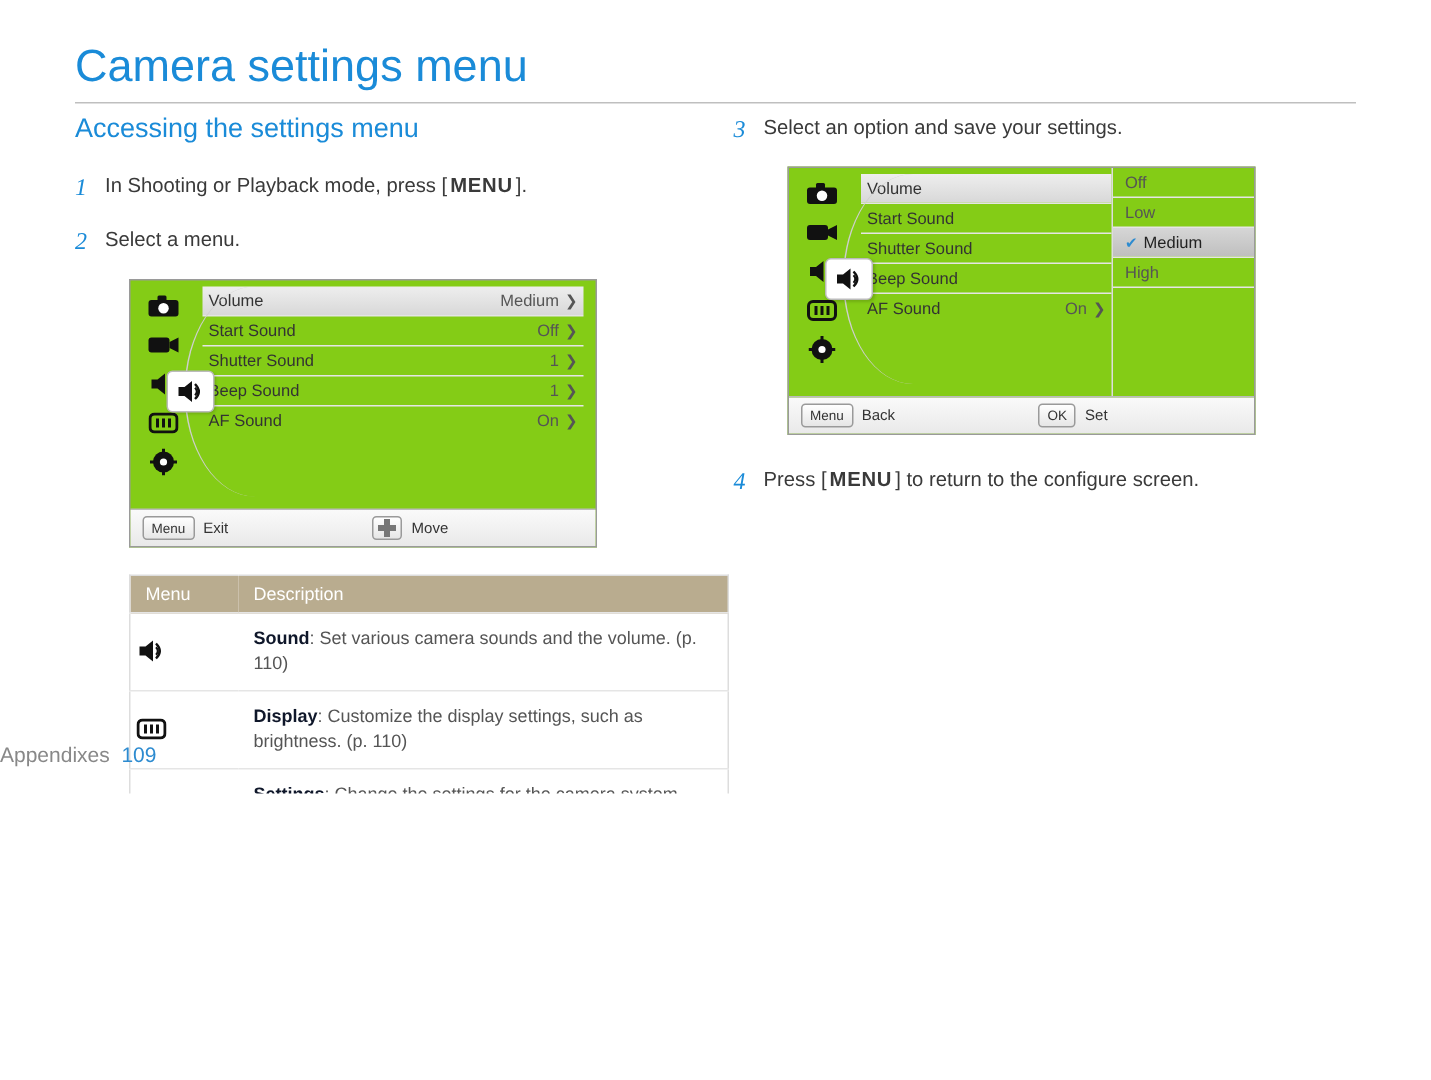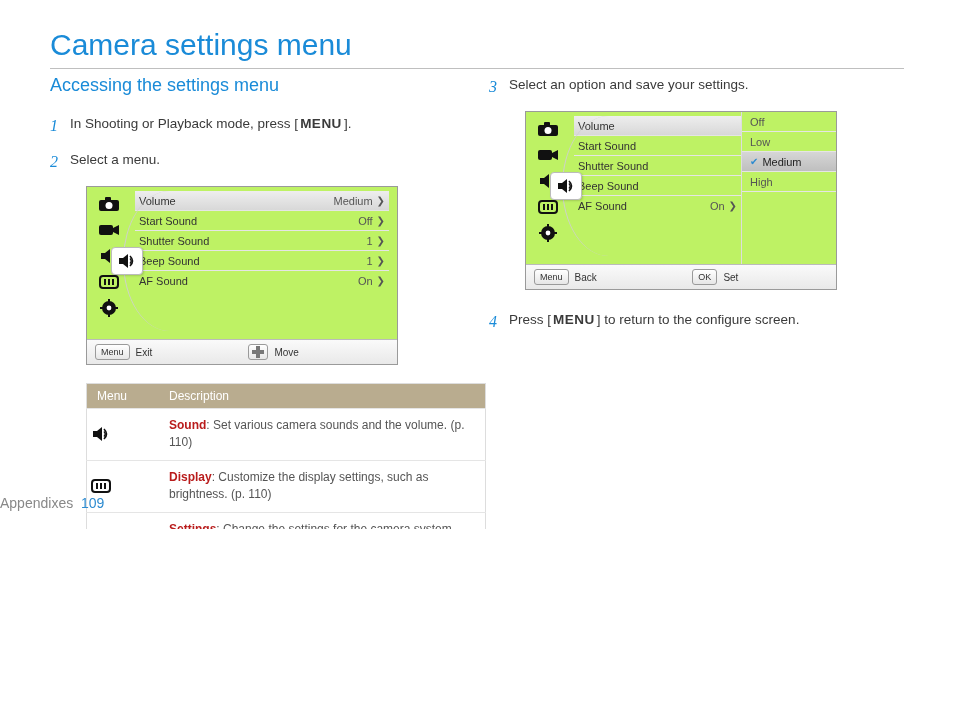--- a/index.html
+++ b/index.html
@@ -6,21 +6,21 @@
   .page{width:954px;height:529px;box-sizing:border-box;padding:28px 50px 0 50px;position:relative}
   .title{font-size:30px;color:#1a8bd8;font-weight:400;margin:0 0 6px 0}
   hr.rule{border:none;border-top:1px solid #bfbfbf;margin:0 0 6px 0}
   .subtitle{font-size:13px;color:#6b6b6b;margin:0 0 24px 0}
   .cols{display:flex;gap:24px}
   .col{flex:1;min-width:0}
   .heading{color:#1a8bd8;font-size:18px;margin:0 0 18px 0;font-weight:400}
   .step{display:flex;gap:10px;font-size:13.5px;color:#3a3a3a;margin:0 0 12px 0;line-height:1.5}
   .num{font-style:italic;color:#1a8bd8;font-size:16px;font-family:Georgia,serif;min-width:10px}
   .menu-badge{display:inline-block;font-weight:700;letter-spacing:0.5px;padding:0 2px}
-  .screen{width:310px;border:1px solid #9a9a9a;margin:4px 0 18px 36px;font-size:11px;color:#333;background:#bef264}
+  .screen{width:310px;border:1px solid #9a9a9a;margin:4px 0 18px 36px;font-size:11px;color:#333;background:#84cc16}
   .scr-body{display:flex;height:152px;position:relative}
   .scr-left{width:44px;display:flex;flex-direction:column;align-items:center;justify-content:flex-start;padding-top:6px;gap:4px;position:relative}
   .arc{position:absolute;left:36px;top:4px;width:50px;height:140px;border:1px solid #cfcfcf;border-right:none;border-radius:60px 0 0 60px/90px 0 0 90px;border-top:none;border-bottom:none;pointer-events:none}
   .ico{width:26px;height:22px;display:flex;align-items:center;justify-content:center}
   .scr-list{flex:1;padding:4px 8px 0 4px}
   .srow{display:flex;align-items:center;height:19px;border-bottom:1px solid #e5e5e5;padding:0 4px}
   .srow:last-child{border-bottom:none}
   .srow .lab{flex:1}
   .srow .val{color:#555;padding-right:4px}
   .chev{color:#555;font-size:10px}
@@ -36,21 +36,21 @@
   .orow{height:19px;display:flex;align-items:center;padding:0 8px;border-bottom:1px solid #e5e5e5;color:#555}
   .orow.hl{background:linear-gradient(#d6d6d6,#bfbfbf);color:#222}
   .check{color:#2d8bd0;margin-right:4px;font-size:10px}
   
   .desc{width:400px;margin-left:36px;border:1px solid #ddd;font-size:12px;border-collapse:collapse}
   .desc th{background:#b9ac8f;color:#fff;font-weight:400;text-align:left;padding:5px 10px;font-size:12px}
   .desc td{padding:8px 10px;border-top:1px solid #e5e5e5;vertical-align:middle;color:#555;line-height:1.45}
   .desc td.icn{width:36px;text-align:center;padding:8px 4px}
   .footer{position:absolute;bottom:18px;left:0;right:0;text-align:left;font-size:14px;color:#888}
   .footer .pg{color:#2d8bd0}
-  b{color:#b91c1c}
+  b{color:#0f172a}
   svg{display:block}
 </style>
 </head>
 <body>
 
 <div class="page">
   <h1 class="title">Camera settings menu</h1>
   <hr class="rule">
 
   <div class="cols">

